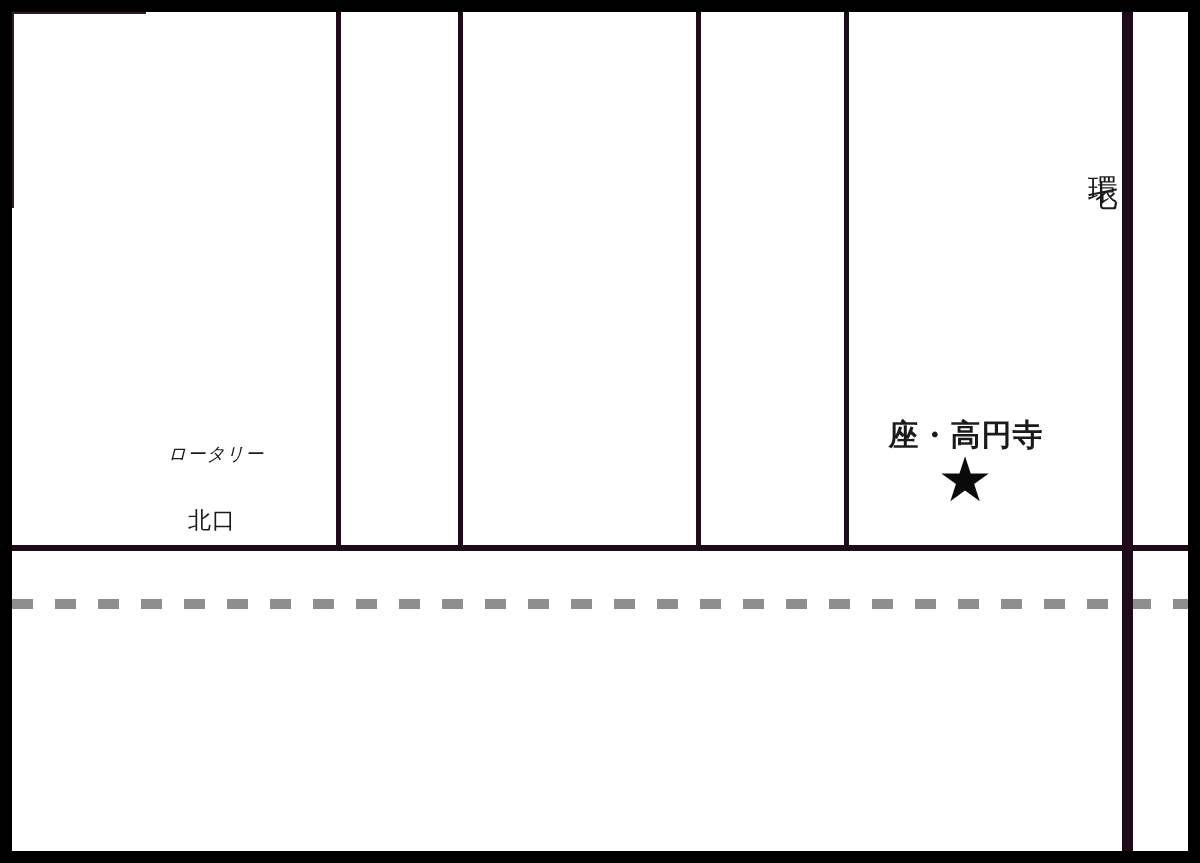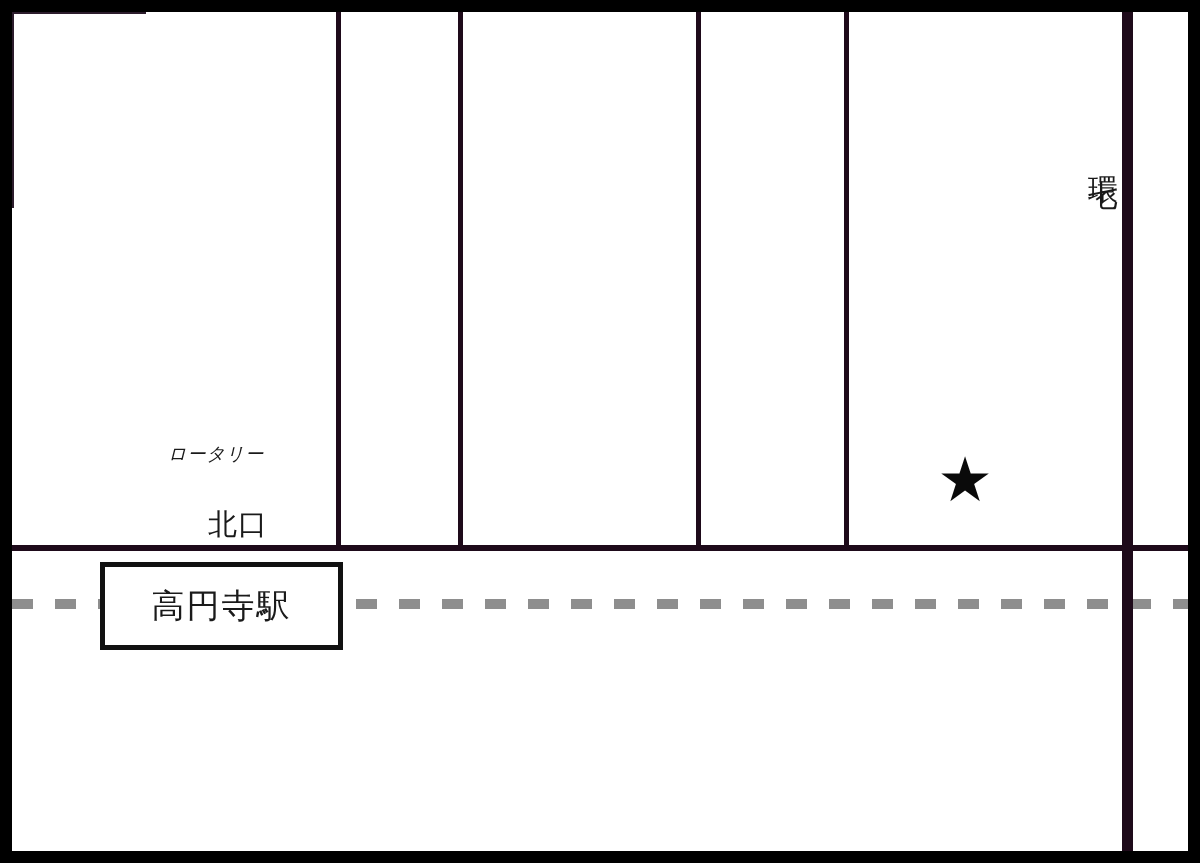--- a/index.html
+++ b/index.html
@@ -64,22 +64,22 @@
     color: #1a1a1a;
     white-space: nowrap;
   }
   .label-rotary {
     left: 156px; top: 430px;
     font-size: 18px;
     letter-spacing: 1px;
     font-style: italic;
   }
   .label-north-exit {
-    left: 196px; top: 493px;
-    font-size: 29px;
+    left: 176px; top: 493px;
+    font-size: 23px;
     letter-spacing: 1px;
   }
   .label-venue {
     left: 848px; top: 403px;
     width: 212px;
     text-align: center;
     font-size: 30px;
     font-weight: 600;
     letter-spacing: 1px;
   }
@@ -109,26 +109,24 @@
 
   <div class="road road-v1"></div>
   <div class="road road-v2"></div>
   <div class="road road-v3"></div>
   <div class="road road-v4"></div>
   <div class="notch-h"></div>
   <div class="notch-v"></div>
   <div class="road road-ring"></div>
   <div class="road road-street"></div>
 
-  <div class="station-box">
-    <span class="station-label">高円寺駅</span>
-  </div>
 
   <span class="label label-rotary">ロータリー</span>
 
   <span class="label label-north-exit">北口</span>
 
+  <span class="label label-venue">座・高円寺</span>
 
   <span class="venue-star">★</span>
 
   <span class="label label-ring-road">環七</span>
 
 </div>
 
 </body></html>

